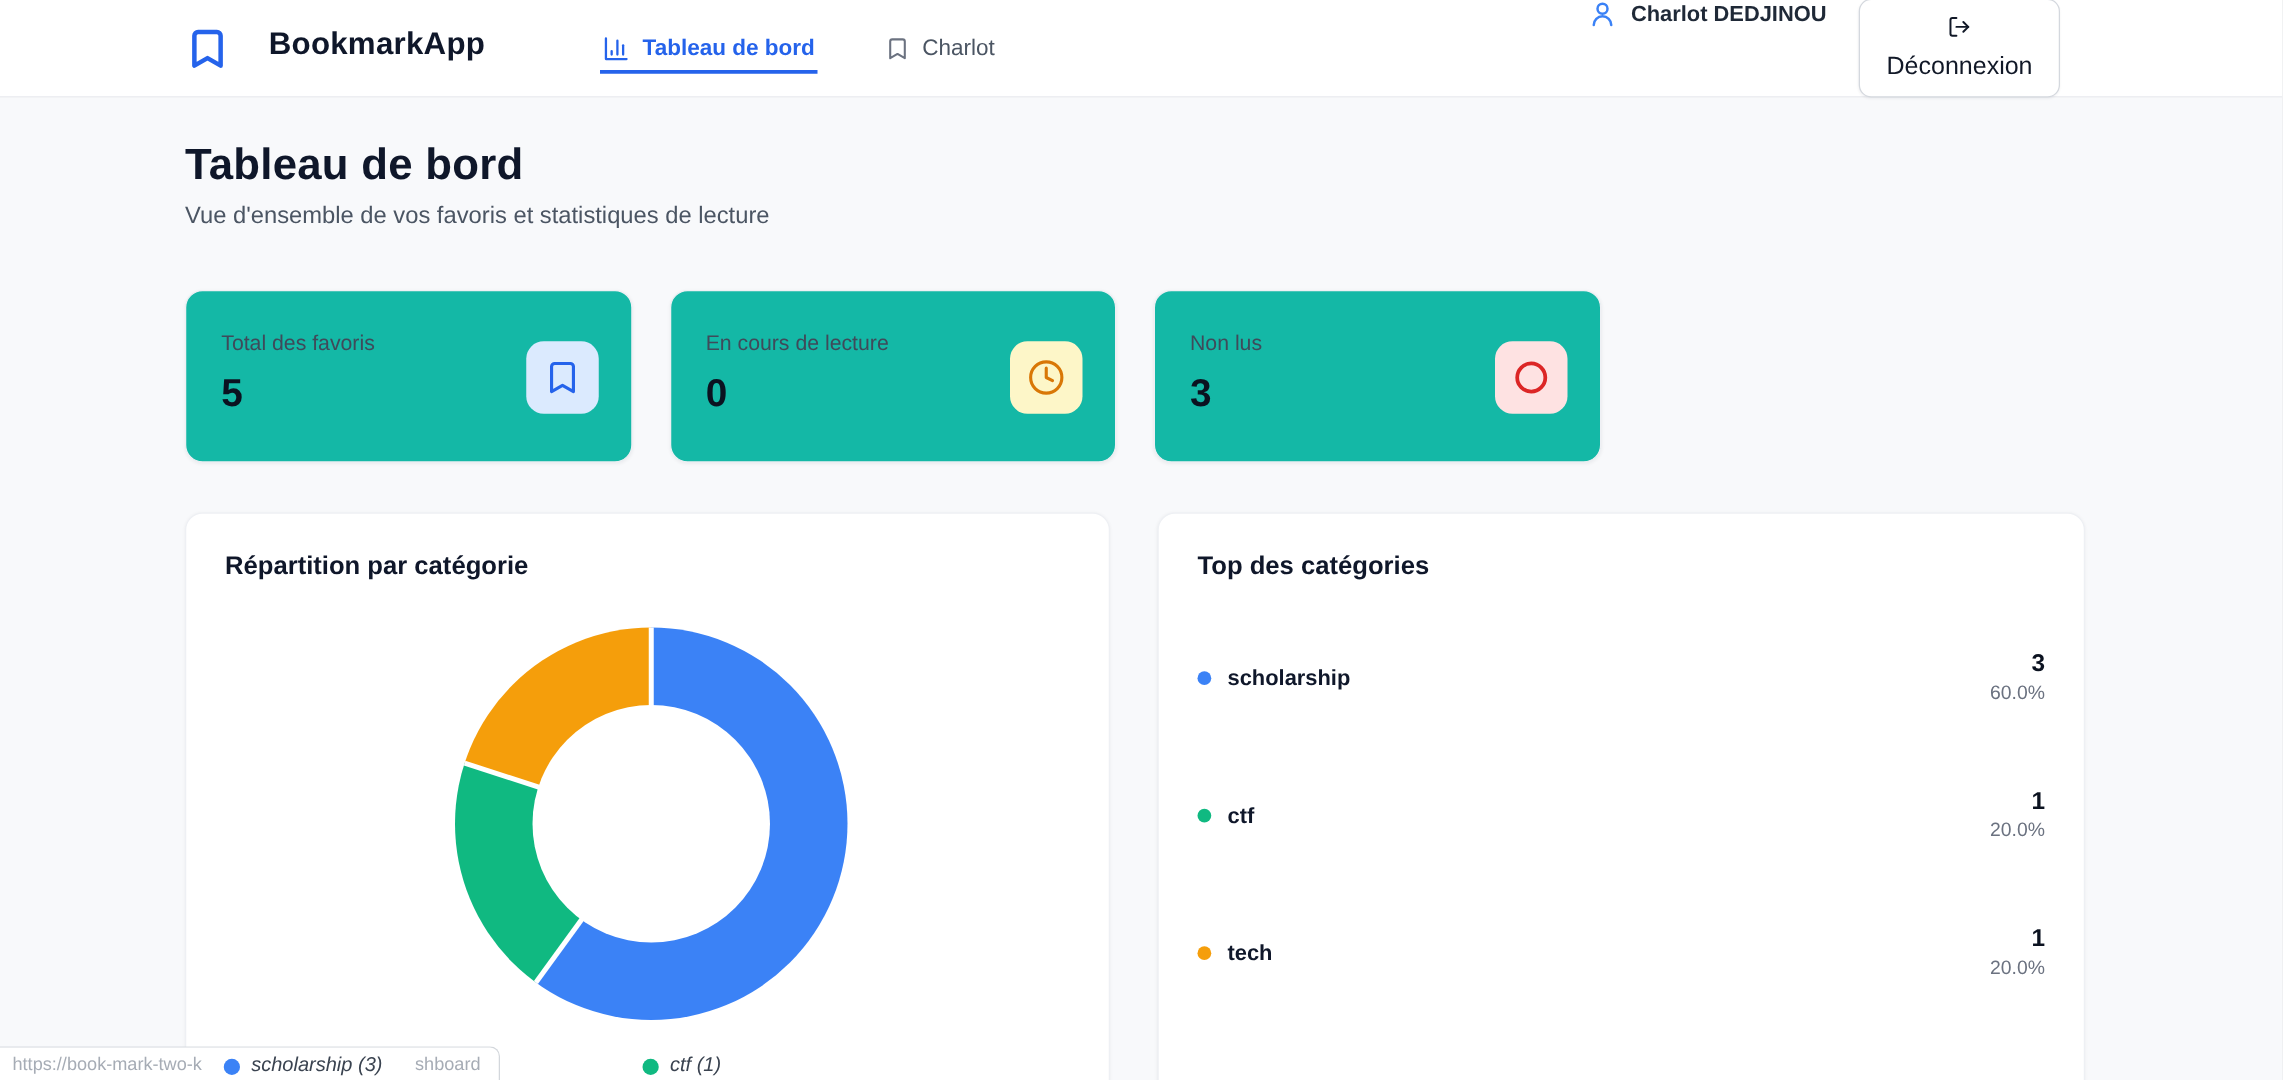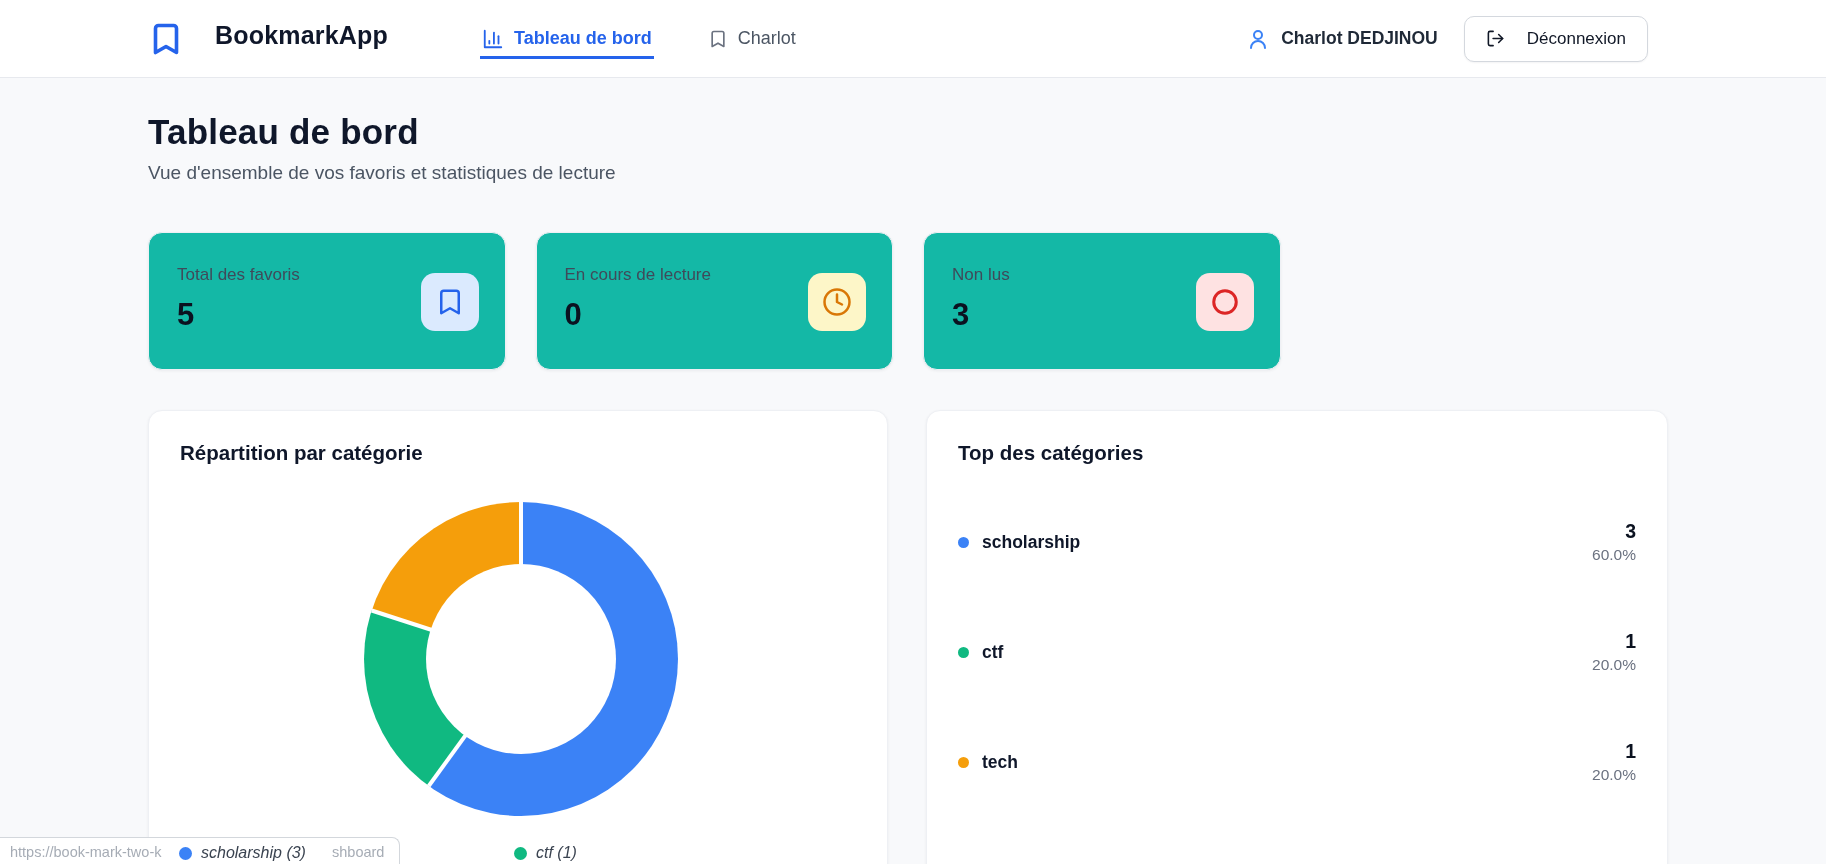--- a/index.html
+++ b/index.html
@@ -15,29 +15,30 @@
     background:#ffffff; border-bottom:1px solid #e7e9ee;
     display:flex; align-items:center; padding:0 178px 0 148px; z-index:20;
   }
   .brand { display:flex; align-items:flex-start; gap:31px; }
   .brand svg { display:block; }
   .brand-name { font-size:25px; font-weight:700; color:#0f172a; letter-spacing:.2px; }
   .nav-links { display:flex; align-items:center; gap:52px; margin-left:92px; }
   .nav-link { display:flex; align-items:center; gap:10px; font-size:18px; cursor:pointer; padding:9px 2px; }
   .nav-link.active { color:#2563eb; font-weight:600; border-bottom:3px solid #2563eb; padding-bottom:6px; }
   .nav-link.inactive { color:#4b5563; font-weight:500; }
-  .nav-right { margin-left:auto; display:flex; align-items:center; }
+  .nav-right { margin-left:auto; display:flex; align-items:flex-start; }
   .user-chip { display:flex; align-items:center; gap:11px; color:#1f2937; font-size:17.5px; font-weight:600; }
   .user-chip svg { color:#3b82f6; }
   .logout-btn {
-    margin-left:26px; display:flex; align-items:center; gap:22px;
+    margin-left:26px; display:flex; align-items:center; gap:11px;
     background:#fff; border:1px solid #d4d8de; border-radius:10px;
-    padding:12px 21px; font-size:17px; font-weight:500; color:#111827;
+    padding:12px 21px; font-size:20px; font-weight:500; color:#111827;
     box-shadow:0 1px 2px rgba(16,24,40,.05); cursor:pointer;
     font-family:"Liberation Sans", sans-serif;
+    flex-direction:column;
   }
   
   .main { position:absolute; top:78px; left:0; width:100%; height:786px; }
   .page-head { padding:34px 158px 0 148px; }
   .page-title { font-size:35px; font-weight:700; color:#0f172a; letter-spacing:.2px; }
   .page-subtitle { margin-top:10px; font-size:19px; color:#4b5563; }
   
   .stats { position:absolute; left:148px; top:154px; width:1520px;
     display:grid; grid-template-columns:repeat(4,1fr); gap:30px; }
   .stat-card { position:relative; background:#14b8a6; border:1px solid #eef0f4; border-radius:14px;

